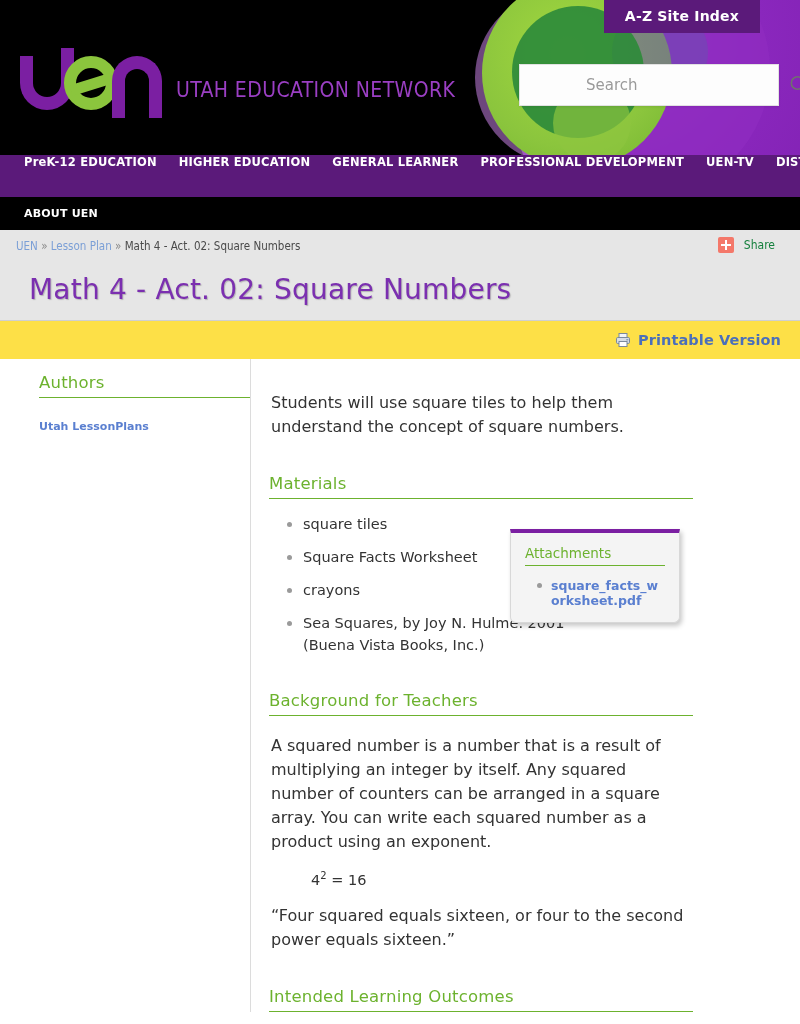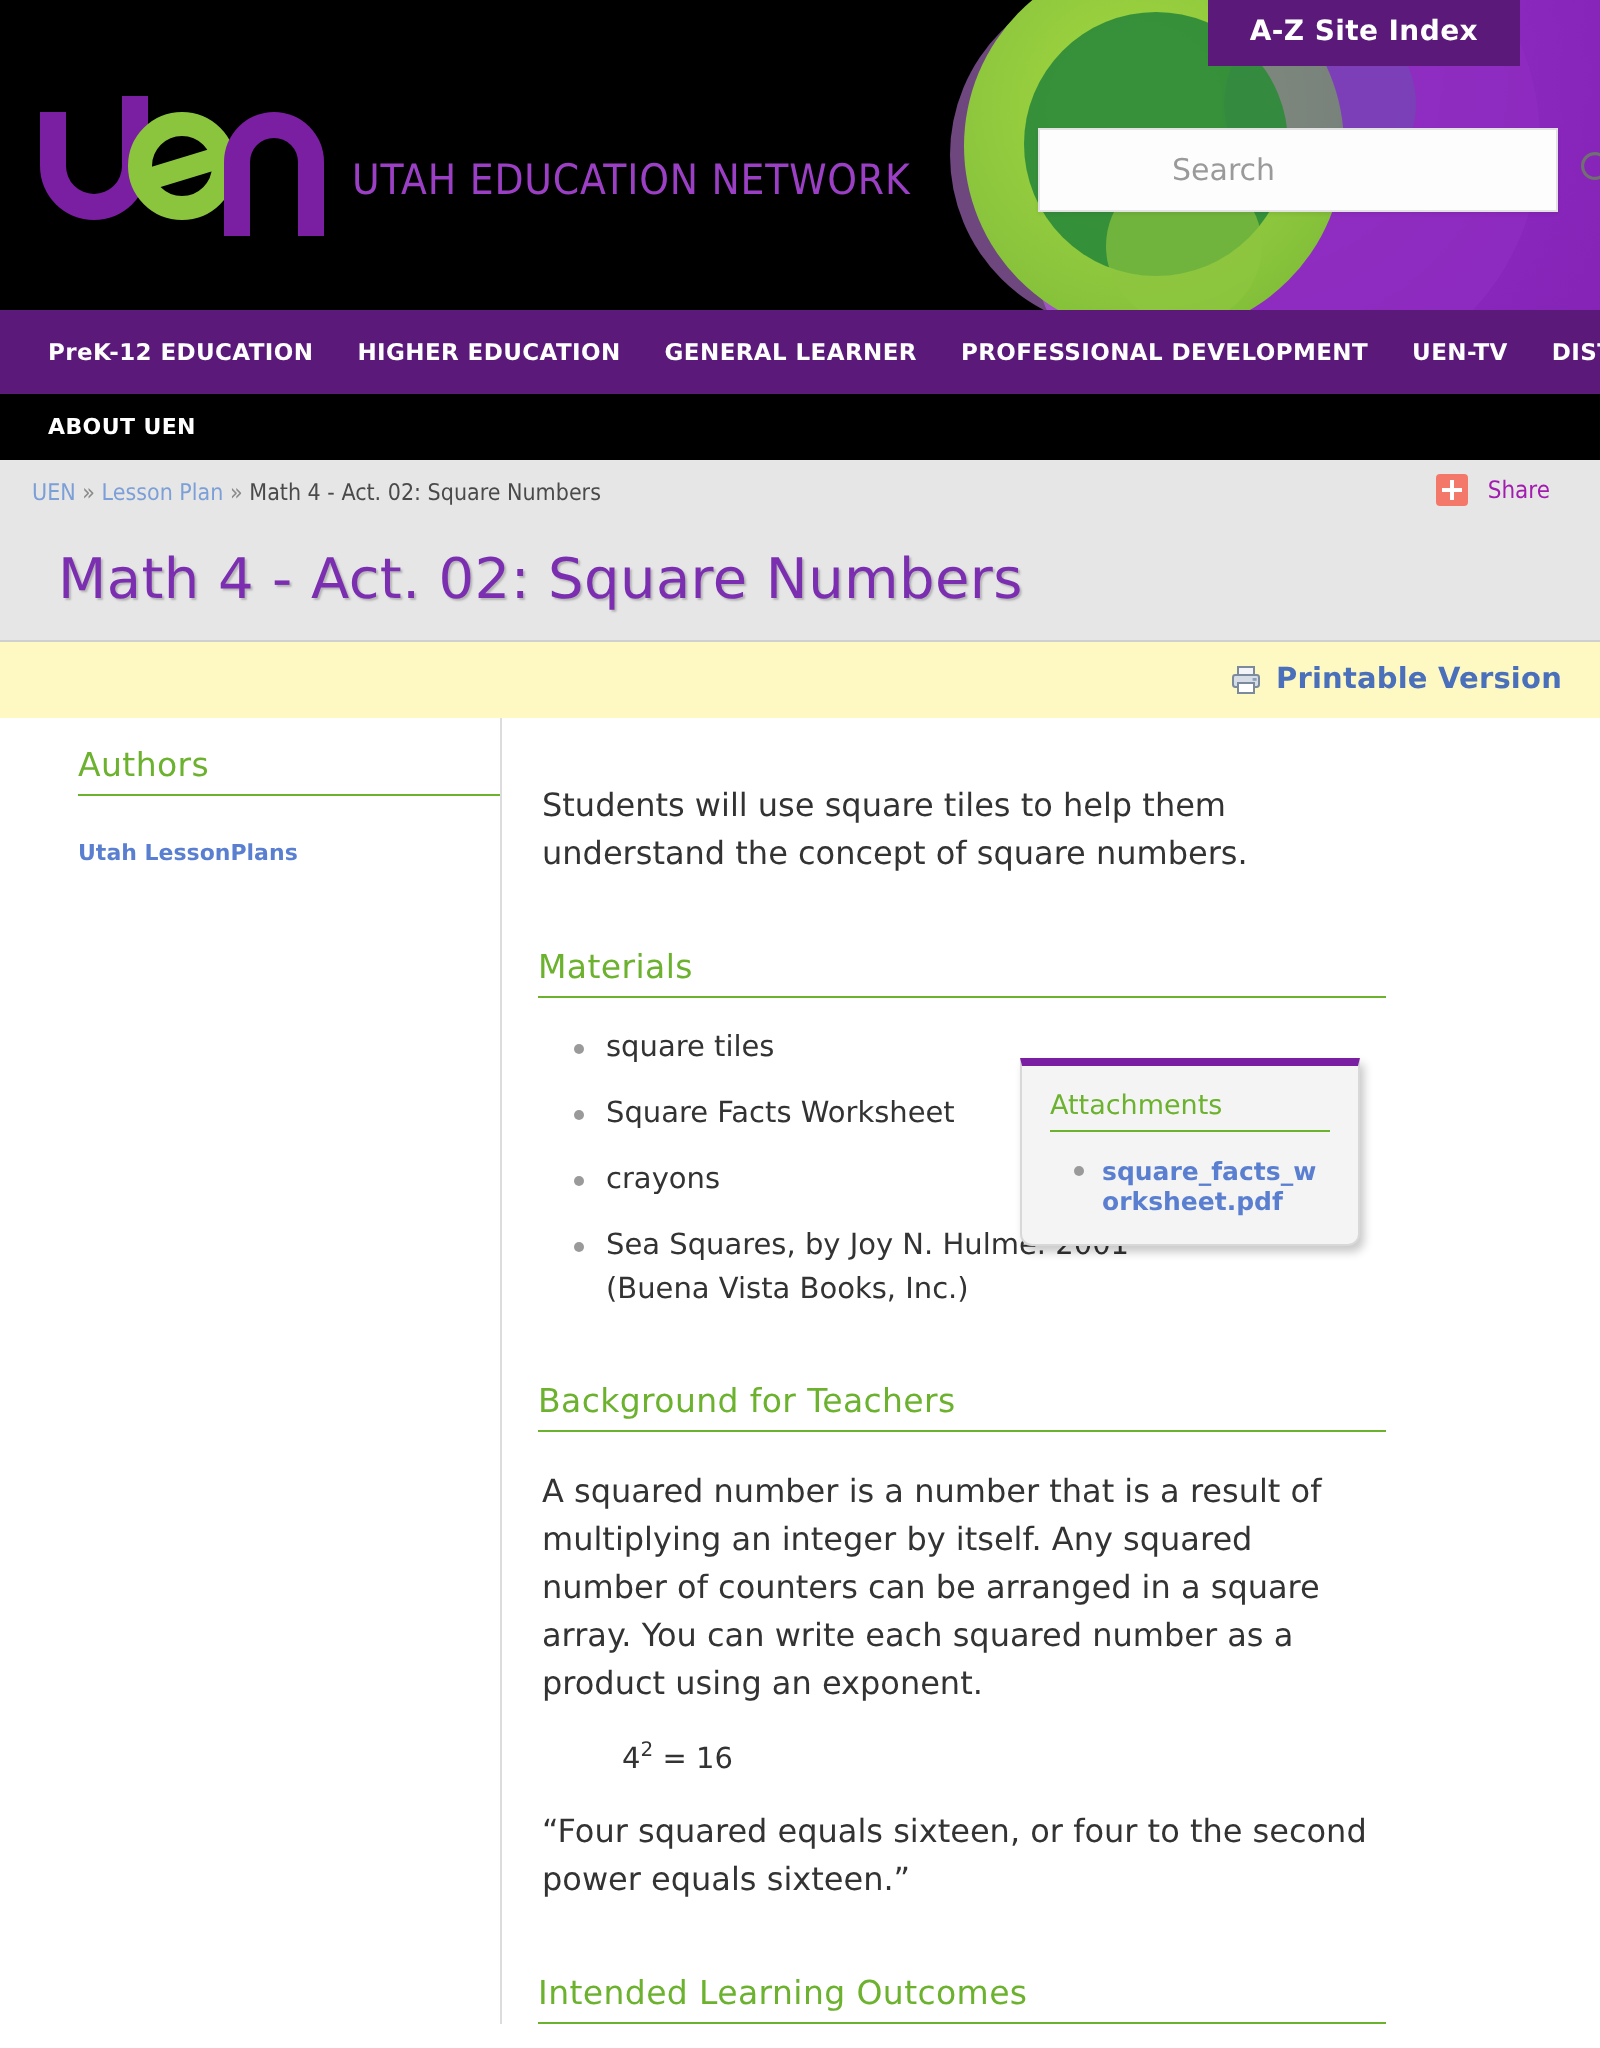--- a/index.html
+++ b/index.html
@@ -228,21 +228,20 @@
     justify-content: center;
   }
 
   
   .nav-primary {
     position: relative;
     width: 800px;
     height: 42px;
     background: #5b1a7a;
     display: flex;
-    align-items: center;
     z-index: 6;
   }
   .nav-primary .nav-item {
     color: #ffffff;
     font-size: 11.5px;
     font-weight: bold;
     letter-spacing: .2px;
     white-space: nowrap;
     cursor: pointer;
     text-decoration: none;
@@ -310,21 +309,21 @@
     margin-right: 10px;
   }
   .share-icon:before, .share-icon:after {
     content: "";
     position: absolute;
     background: #ffffff;
   }
   .share-icon:before { left: 7px; top: 3px; width: 2px; height: 10px; }
   .share-icon:after  { left: 3px; top: 7px; width: 10px; height: 2px; }
   .share-label {
-    color: #a21caf;
+    color: #15803d;
     font-size: 12px;
     font-family: "DejaVu Sans Condensed", "Liberation Sans Narrow", "Liberation Sans", sans-serif;
   }
 
   
   .title-band {
     width: 800px;
     height: 63px;
     background: #e6e6e6;
     border-bottom: 1px solid #cfcfcf;
@@ -343,21 +342,21 @@
     white-space: nowrap;
   }
 
   
   .print-row {
     width: 800px;
     height: 38px;
     display: flex;
     align-items: center;
     justify-content: flex-end;
-    background: #fef9c3;
+    background: #fde047;
   }
   .print-link {
     display: flex;
     align-items: center;
     margin-right: 19px;
     cursor: pointer;
     text-decoration: none;
   }
   .printer-icon { margin-right: 7px; display:block; }
   .print-label {

